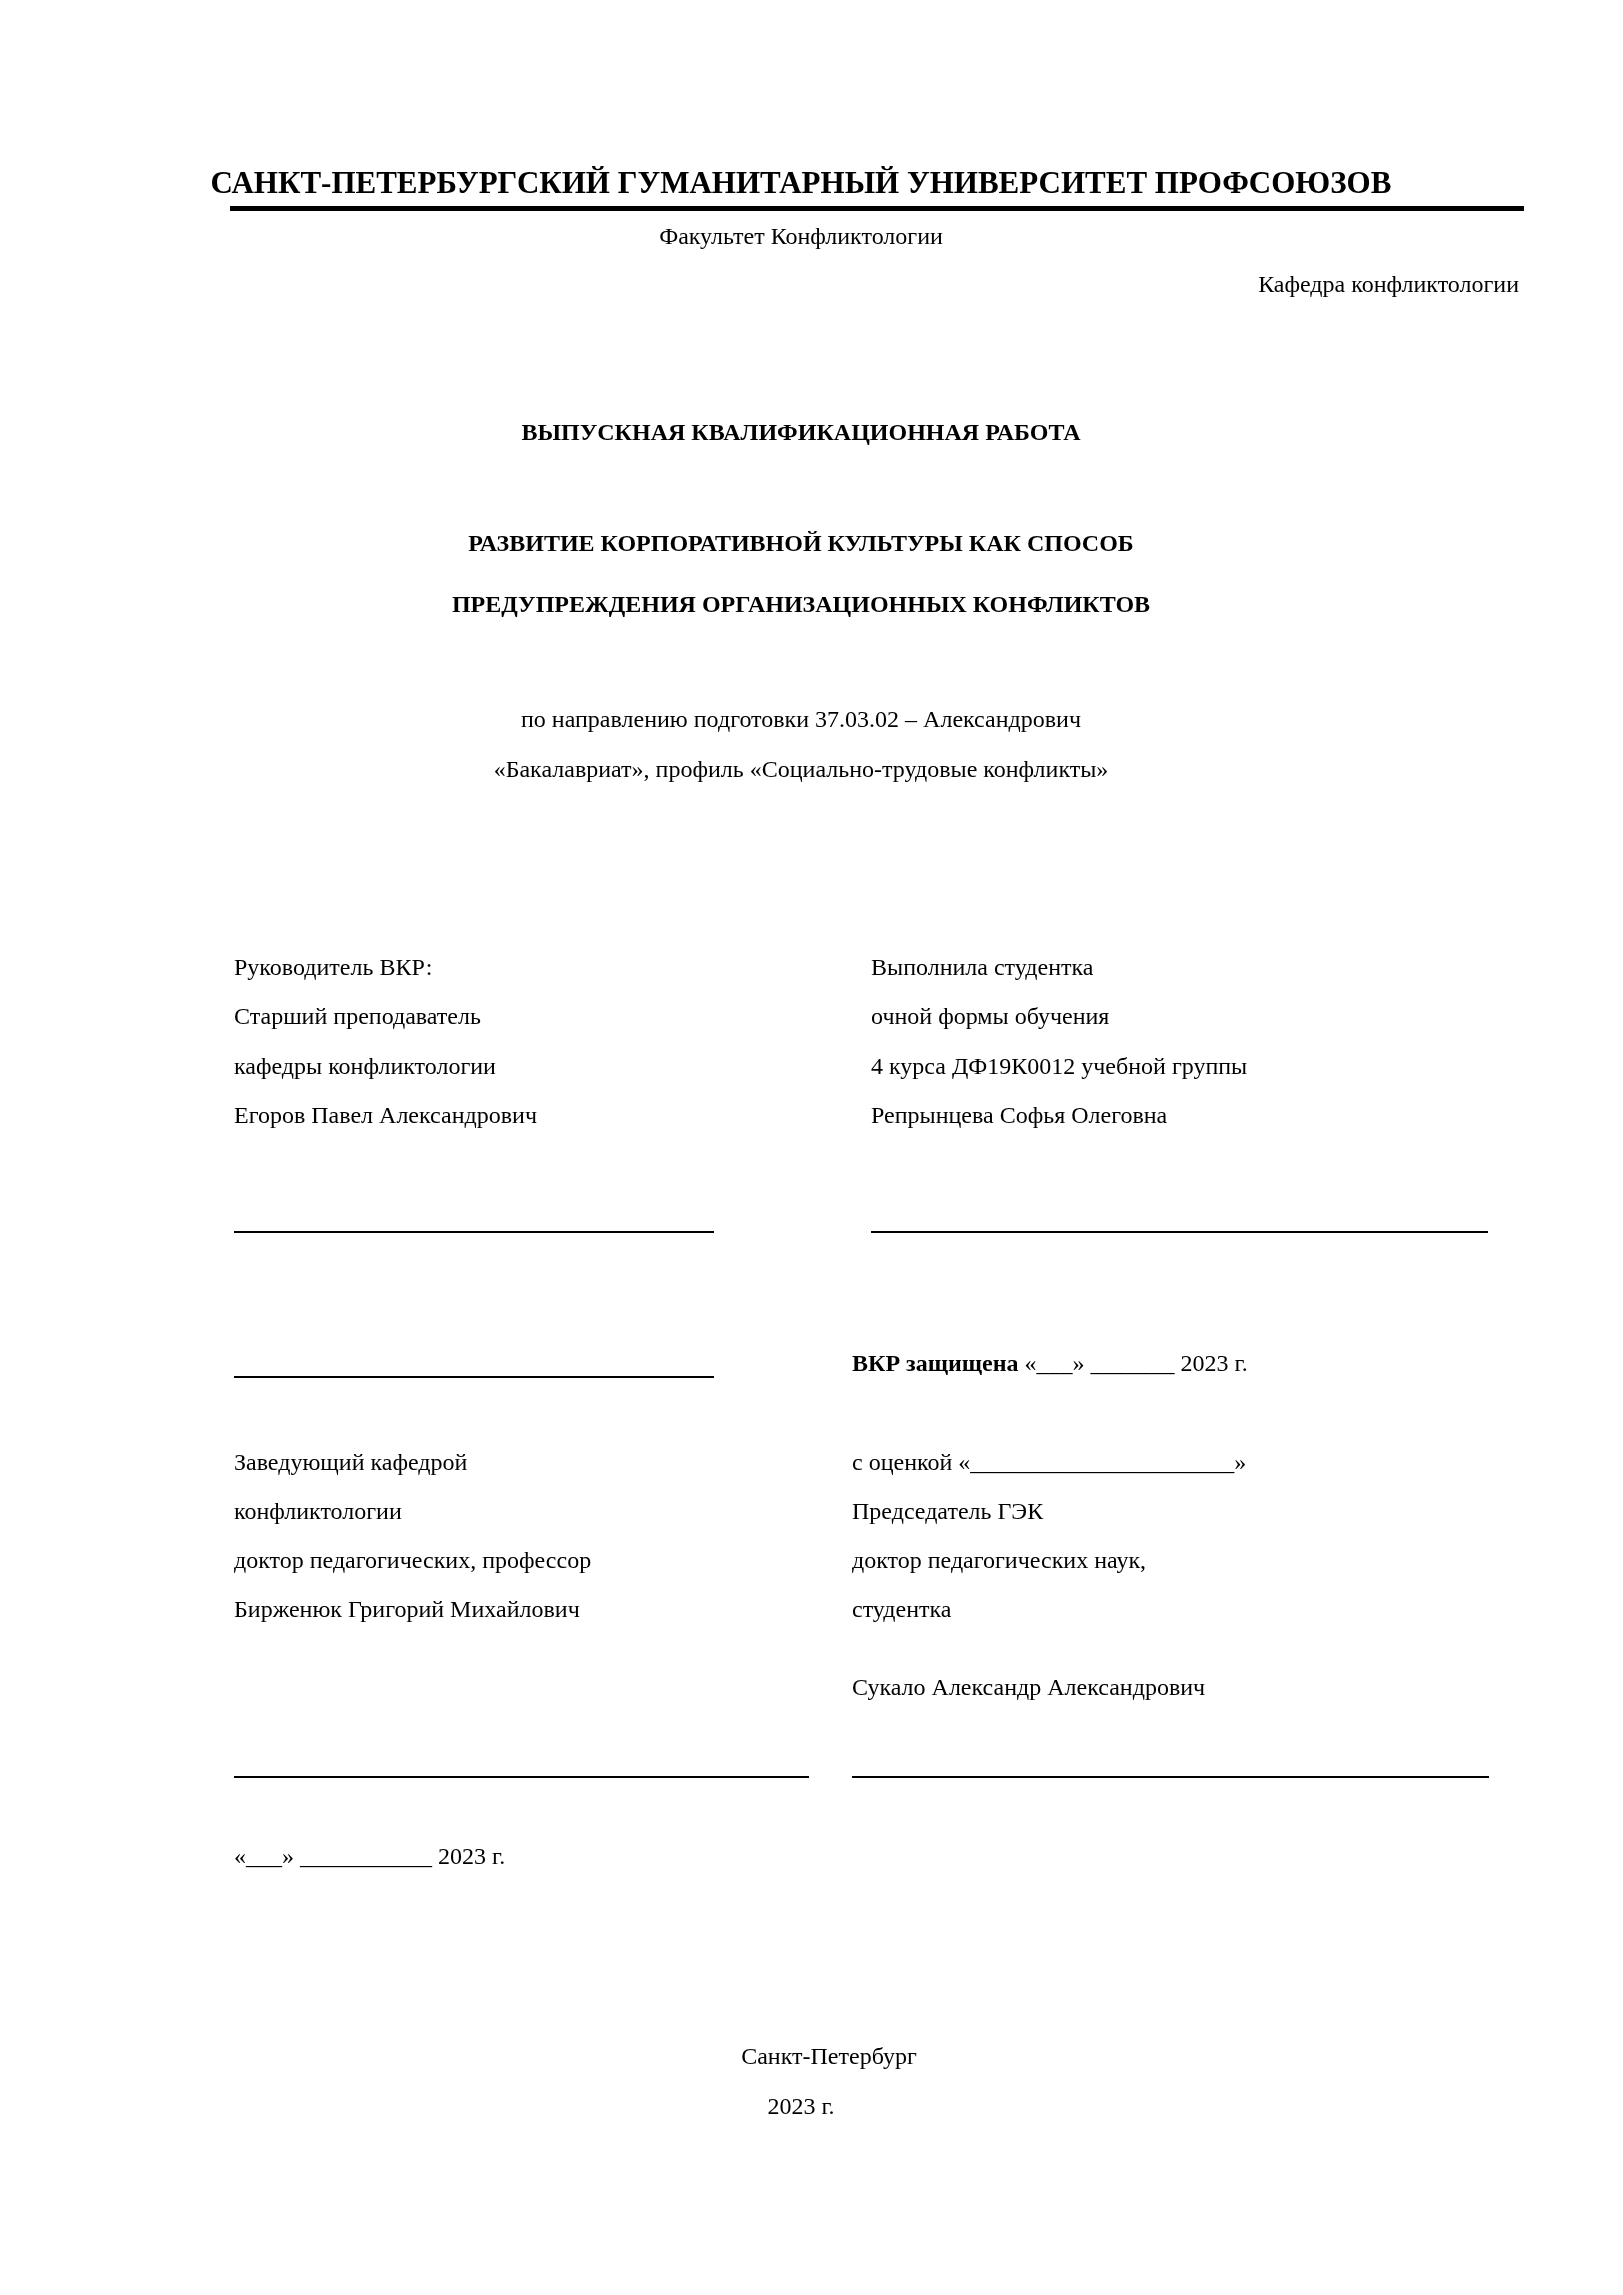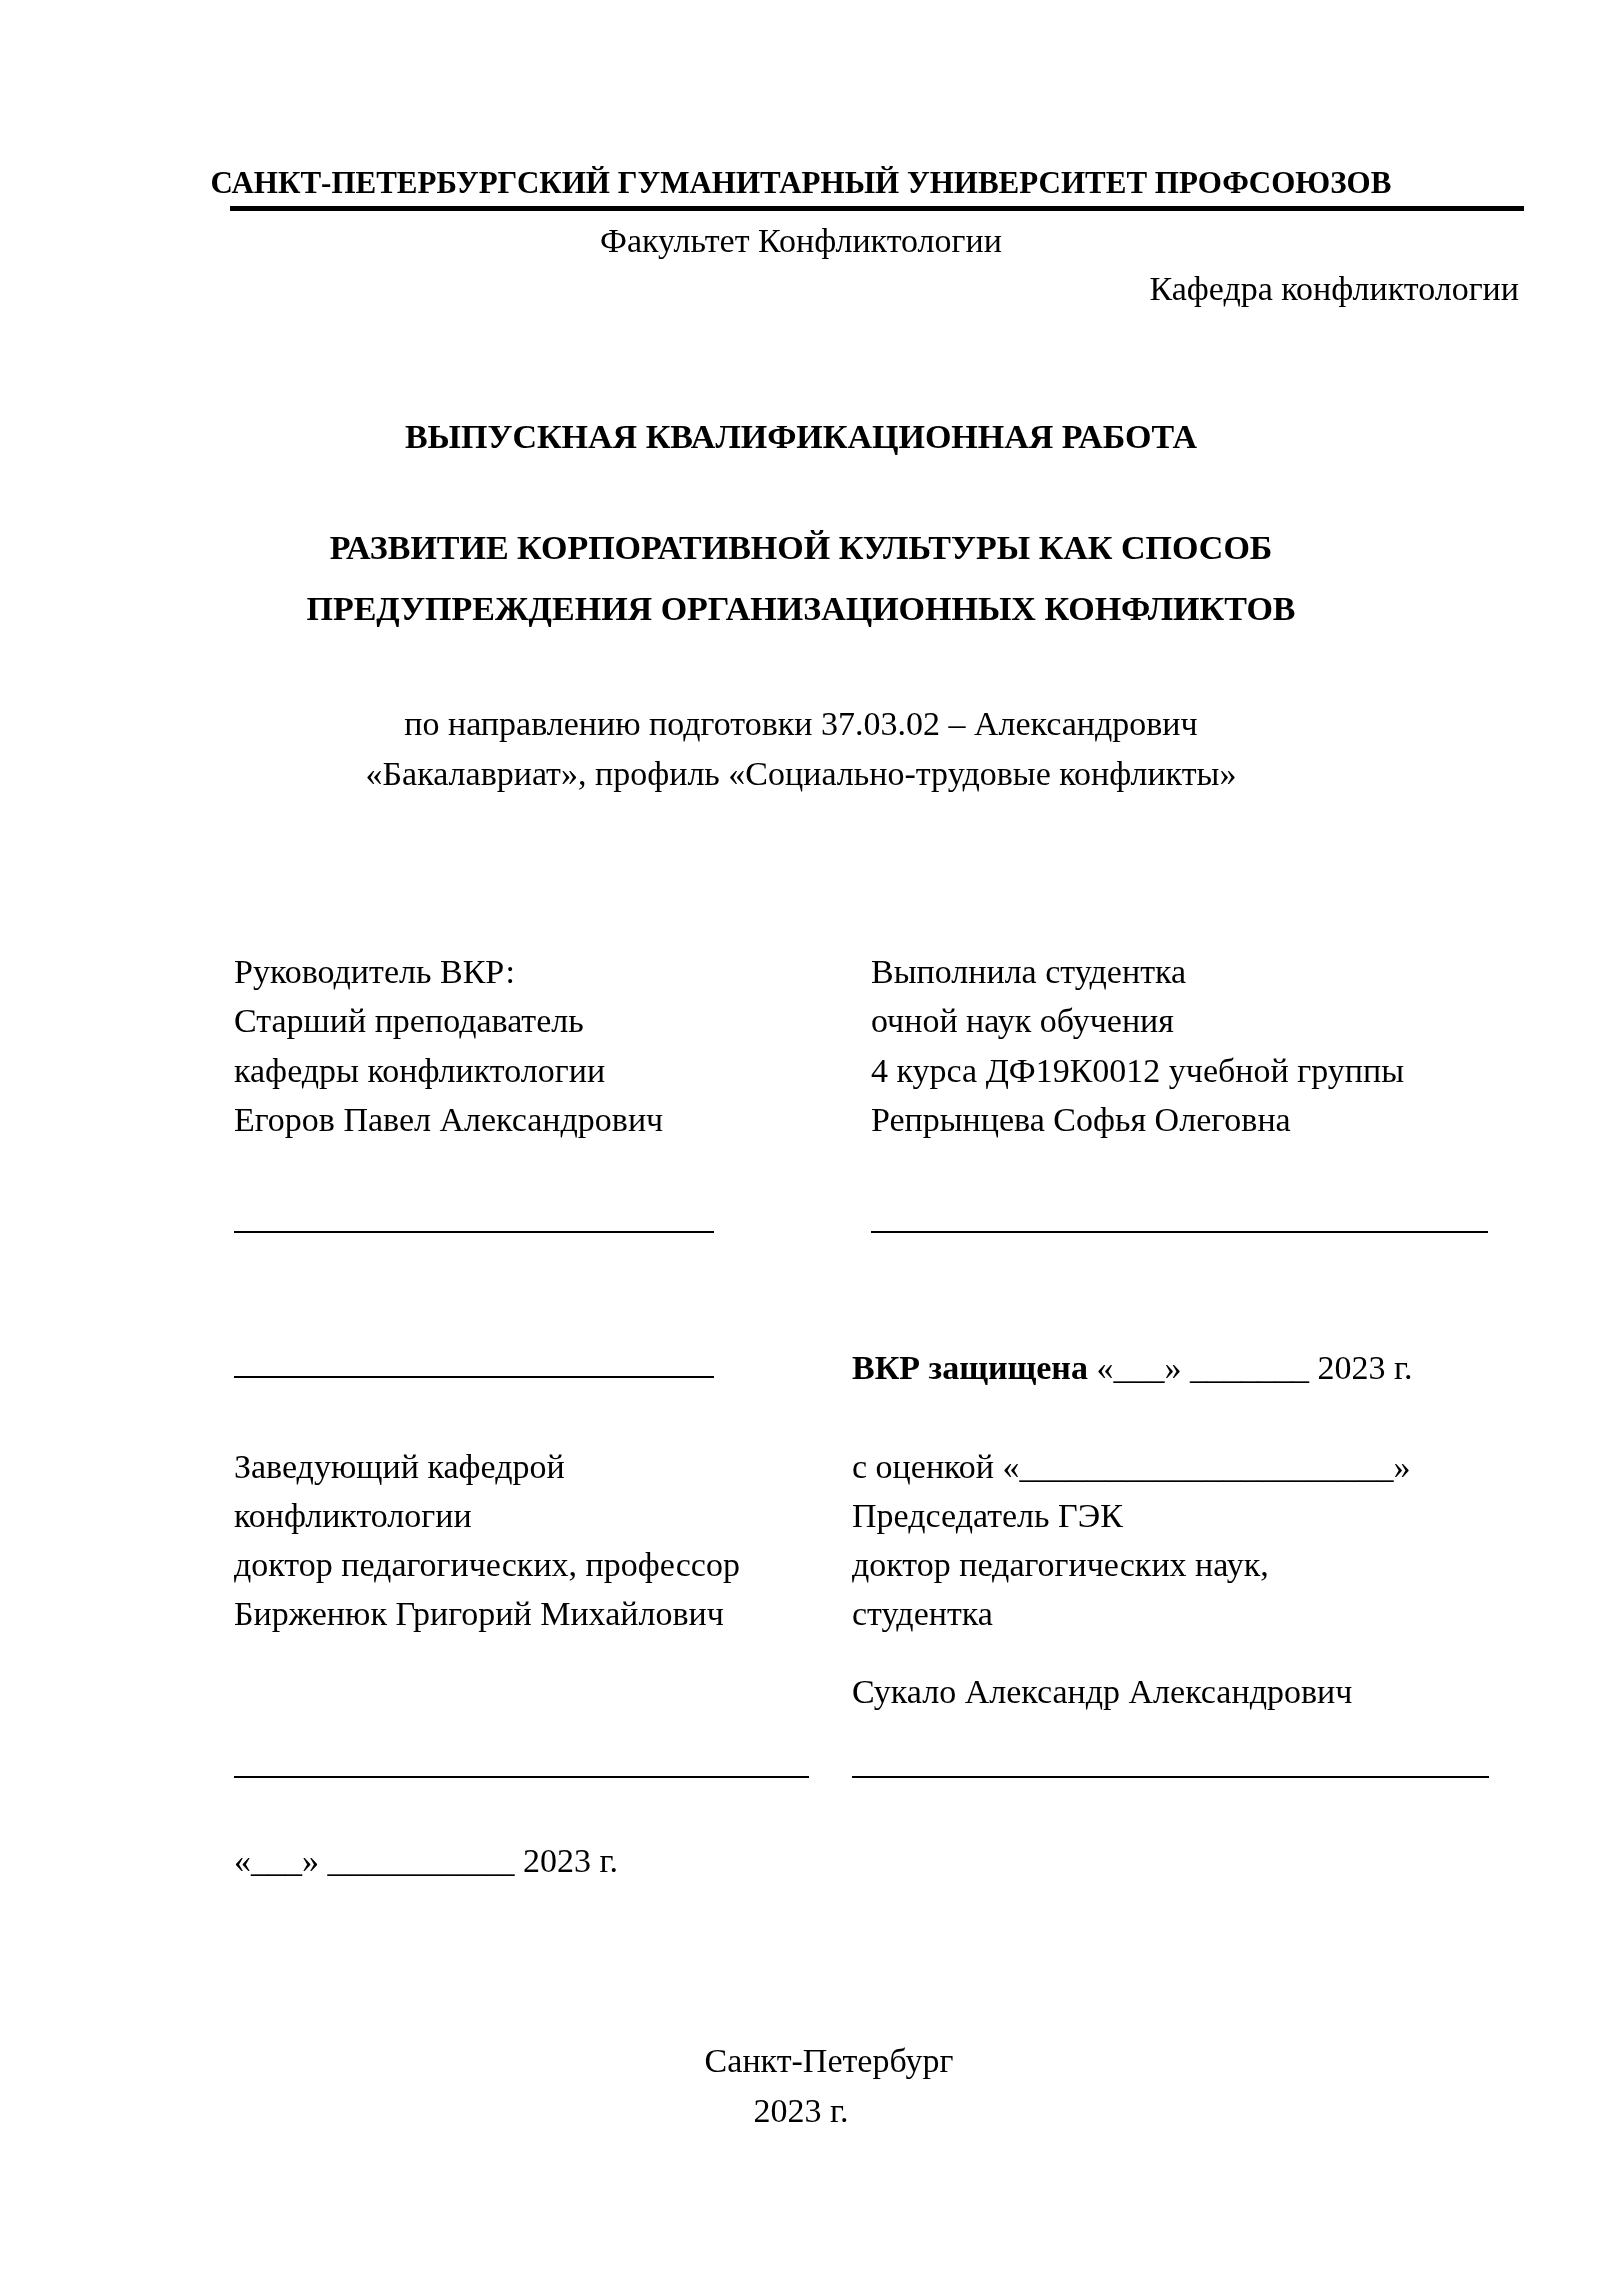--- a/index.html
+++ b/index.html
@@ -1,18 +1,18 @@
 <!DOCTYPE html>
 <html style="font-size:12.6px"><head>
 <meta charset="utf-8">
 <style>
   html, body { margin: 0; padding: 0; background: #ffffff; }
   body { width: 1623px; height: 2295px; position: relative; overflow: hidden;
          font-family: "Liberation Serif", "DejaVu Serif", serif; color: #000; }
-  .t { position: absolute; white-space: pre; font-size: 34px; line-height: 1; }
+  .t { position: absolute; white-space: pre; font-size: 24px; line-height: 1; }
   .b { font-weight: bold; }
   .center { left: 0; width: 1602px; text-align: center; }
   .rule { position: absolute; background: #000; }
   .uline { position: absolute; height: 2.4px; background: #000; }
 </style>
 </head>
 <body>
 
 <div class="t b center" style="top:167px;font-size:31px;">САНКТ-ПЕТЕРБУРГСКИЙ ГУМАНИТАРНЫЙ УНИВЕРСИТЕТ ПРОФСОЮЗОВ</div>
 <div class="rule" style="left:230px;top:206px;width:1294px;height:4.7px;"></div>
@@ -28,21 +28,21 @@
 <div>
   <div class="t" style="left:234px;top:955px;">Руководитель ВКР:</div>
   <div class="t" style="left:234px;top:1004px;">Старший преподаватель</div>
   <div class="t" style="left:234px;top:1054px;">кафедры конфликтологии</div>
   <div class="t" style="left:234px;top:1103px;">Егоров Павел Александрович</div>
   <div class="uline" style="left:234px;top:1231px;width:480px;"></div>
 </div>
 
 <div>
   <div class="t" style="left:871px;top:955px;">Выполнила студентка</div>
-  <div class="t" style="left:871px;top:1004px;">очной наук обучения</div>
+  <div class="t" style="left:871px;top:1004px;">очной формы обучения</div>
   <div class="t" style="left:871px;top:1054px;">4 курса ДФ19К0012 учебной группы</div>
   <div class="t" style="left:871px;top:1103px;">Репрынцева Софья Олеговна</div>
   <div class="uline" style="left:871px;top:1231px;width:617px;"></div>
 </div>
 
 <div class="uline" style="left:234px;top:1376px;width:480px;"></div>
 <div class="t" style="left:852px;top:1351px;"><span class="b">ВКР защищена</span><span> «___» _______ 2023 г.</span></div>
 
 <div>
   <div class="t" style="left:234px;top:1450px;">Заведующий кафедрой</div>

